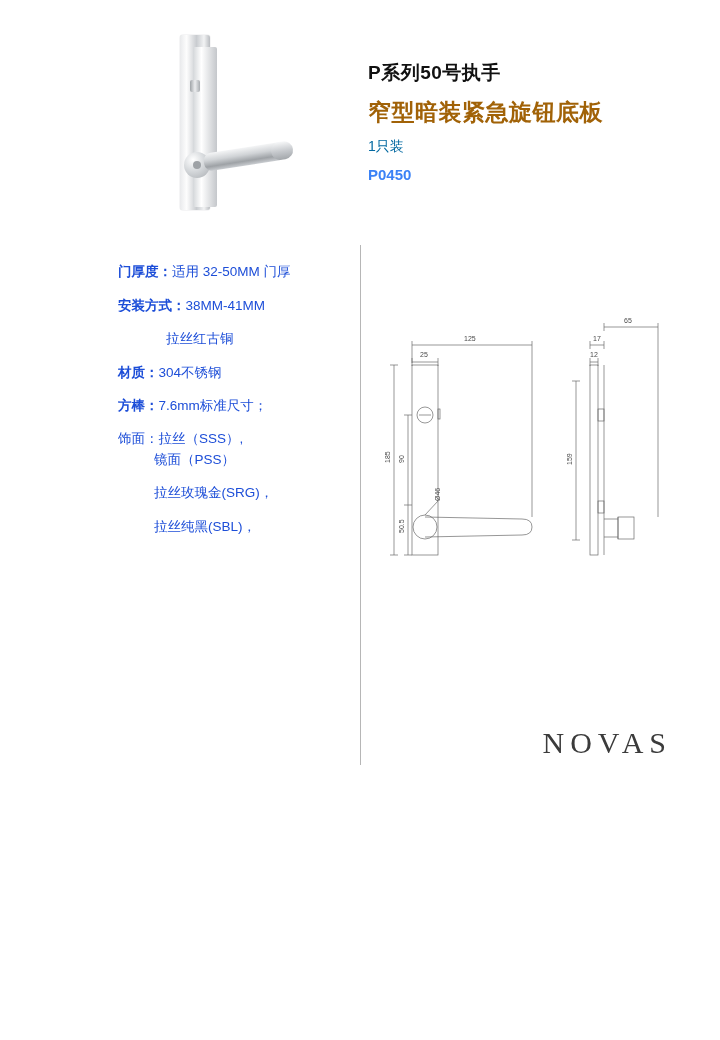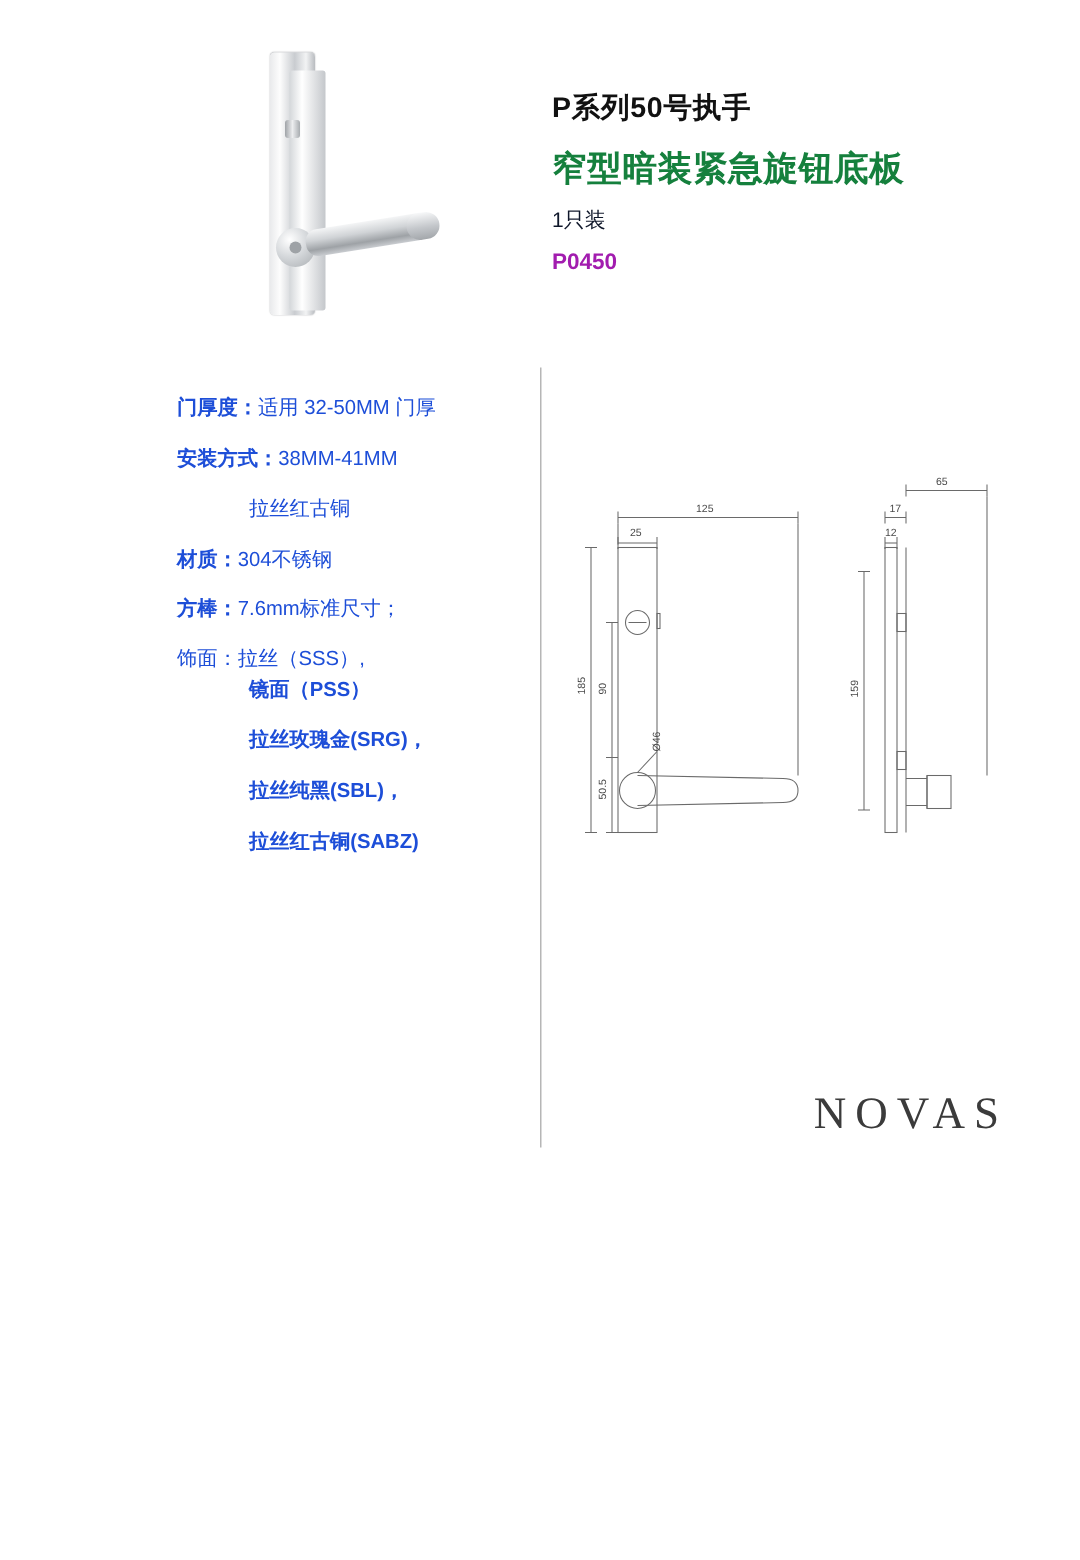--- a/index.html
+++ b/index.html
@@ -109,34 +109,34 @@
     font-size: 19px;
     font-weight: bold;
     letter-spacing: 0.5px;
     color: #111;
     margin: 0 0 14px 0;
     line-height: 1.2;
   }
   .title-main {
     font-size: 23px;
     font-weight: bold;
-    color: #15803d;
+    color: #a16207;
     margin: 0 0 12px 0;
     line-height: 1.2;
     letter-spacing: 0.5px;
   }
   .title-pack {
     font-size: 14px;
-    color: #0f172a;
+    color: #0369a1;
     margin: 0 0 10px 0;
   }
   .title-code {
     font-size: 15px;
     font-weight: bold;
-    color: #a21caf;
+    color: #3b82f6;
     margin: 0;
   }
 
   
   .vdivider {
     position: absolute;
     left: 360px;
     top: 245px;
     width: 1px;
     height: 520px;
@@ -163,23 +163,22 @@
     margin: 0 0 14px 48px;
     line-height: 1.45;
   }
   .finish-block {
     margin-top: 0;
   }
   .finish-first {
     margin-bottom: 2px;
   }
   .finish-item {
-    margin: 0 0 14px 48px;
+    margin: 0 0 14px 36px;
     line-height: 1.45;
-    font-weight: bold;
   }
 
   
   .drawing {
     position: absolute;
     left: 372px;
     top: 305px;
     width: 330px;
     height: 300px;
   }
@@ -241,21 +240,20 @@
       <span class="lbl">方棒：</span><span>7.6mm标准尺寸；</span>
     </div>
 
     <div class="finish-block">
       <div class="finish-first">
         <span class="lbl">饰面：</span><span>拉丝（SSS）,</span>
       </div>
       <div class="finish-item">镜面（PSS）</div>
       <div class="finish-item">拉丝玫瑰金(SRG)，</div>
       <div class="finish-item">拉丝纯黑(SBL)，</div>
-      <div class="finish-item">拉丝红古铜(SABZ)</div>
     </div>
   </div>
 
   <div class="drawing">
     <svg width="330" height="300" viewBox="0 0 330 300">
       <g stroke="#6a6a6a" stroke-width="0.7" fill="none">
 
         <rect x="40" y="60" width="26" height="190"></rect>
 
         <circle cx="53" cy="110" r="8"></circle>

